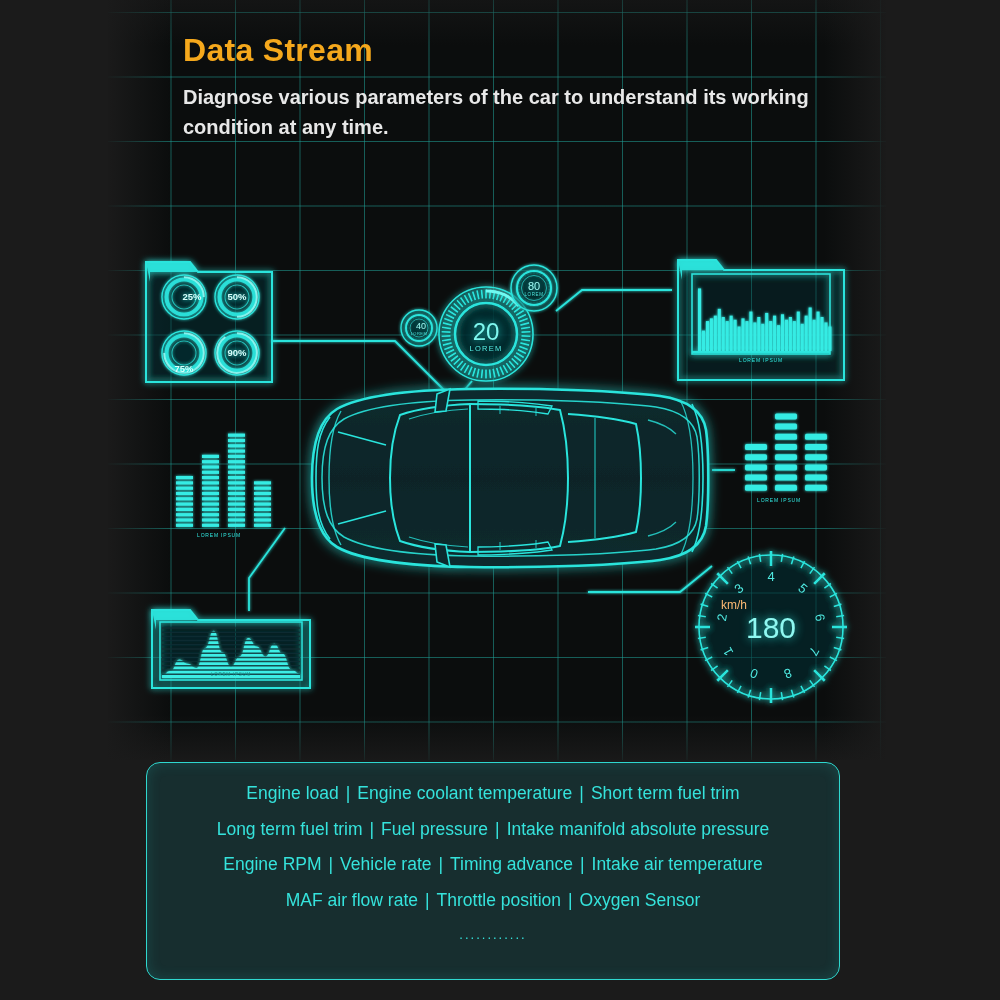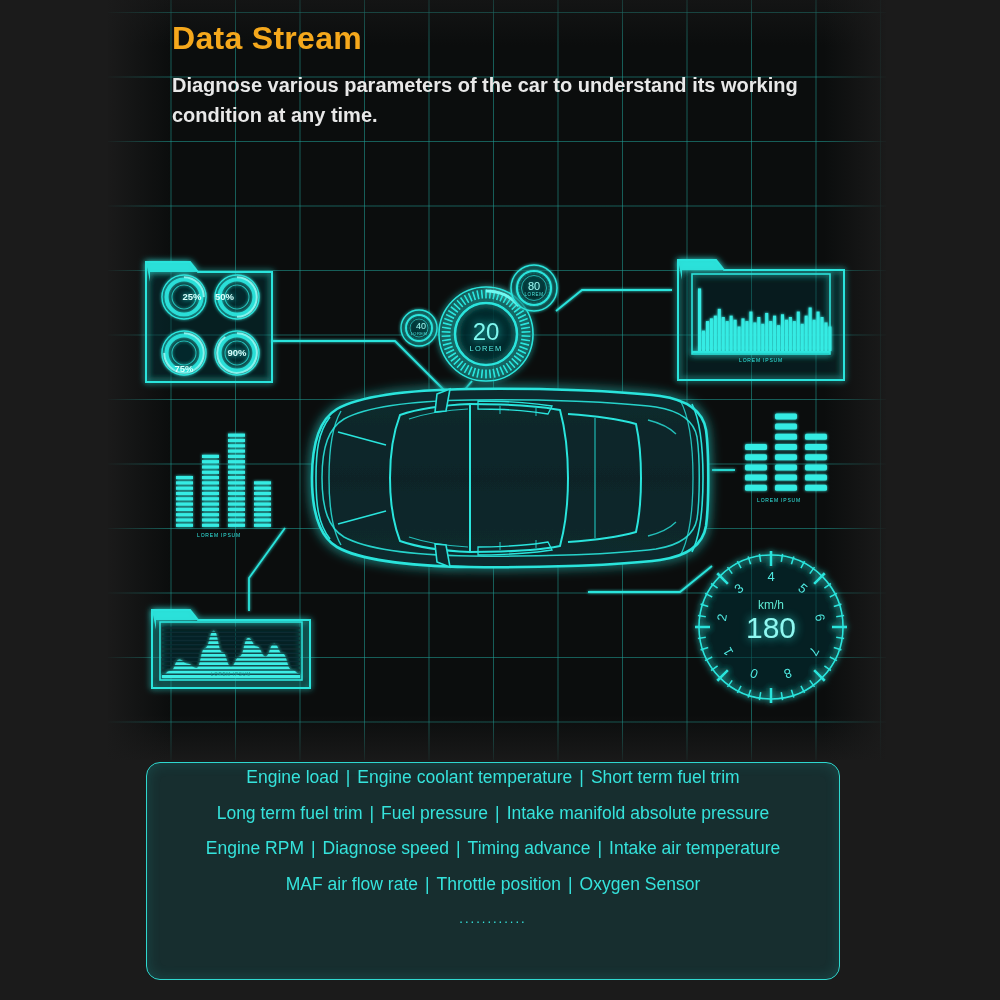--- a/index.html
+++ b/index.html
@@ -18,39 +18,39 @@
   }
   #gridfade{
     position:absolute;left:108px;top:0;width:778px;height:760px;
     background:
       linear-gradient(to right, rgba(27,27,27,.95) 0%, rgba(27,27,27,0) 8%, rgba(27,27,27,0) 92%, rgba(27,27,27,.95) 100%),
       linear-gradient(to bottom, rgba(27,27,27,.55) 0%, rgba(27,27,27,0) 6%, rgba(27,27,27,0) 94%, rgba(27,27,27,.85) 100%);
     pointer-events:none;
   }
 
   
-  #header{position:absolute;left:172px;top:20px;width:700px;}
+  #header{position:absolute;left:172px;top:32px;width:700px;padding-left:11px;}
   .title{
     font-size:32px;font-weight:bold;color:#f5a81c;letter-spacing:.3px;margin:0 0 14px 0;
     font-family:"Liberation Sans",sans-serif;
   }
   .subtitle{
     font-size:20px;color:#e8e8e8;line-height:1.48;margin:0;font-weight:700;
     max-width:690px;
   }
 
   
   #listpanel{
     position:absolute;left:146px;top:762px;width:694px;height:218px;
     border:1.6px solid #2fd8cf;border-radius:14px;
     background:rgba(20,62,64,.55);
     box-shadow:0 0 14px rgba(40,200,195,.18) inset;
     box-sizing:border-box;
   }
-  .listrows{padding-top:6px;}
+  .listrows{padding-top:22px;}
   .listrow{
     text-align:center;color:#35e3dc;font-size:17.5px;line-height:1;
     margin-bottom:18px;white-space:nowrap;
   }
   .sep{color:#35e3dc;padding:0 7px;}
   .dots{text-align:center;color:#35e3dc;font-size:13px;letter-spacing:2px;margin-top:2px;}
 
   .abs{position:absolute;}
 </style>
 </head>
@@ -531,21 +531,21 @@
     <span>LOREM</span>
   </div>
 
   <div class="abs" style="left:401px;top:321px;width:40px;text-align:center;color:#9ff9f2;font-size:9px;text-shadow:0 0 6px #2ae4dc;">
     <span>40</span>
   </div>
   <div class="abs" style="left:401px;top:331px;width:36px;text-align:center;color:#4fe6de;font-size:4px;letter-spacing:.5px;">
     <span>LOREM</span>
   </div>
 
-  <div class="abs" style="left:721px;top:598px;width:100px;text-align:center;color:#5eead4;font-size:12px;">
+  <div class="abs" style="left:721px;top:598px;width:100px;color:#fdba74;font-size:12px;">
     <span>km/h</span>
   </div>
   <div class="abs" style="left:721px;top:611px;width:100px;text-align:center;color:#8ff8f1;font-size:30px;text-shadow:0 0 10px #2ae4dc;">
     <span>180</span>
   </div>
 
   <div class="abs" style="left:692px;top:357px;width:138px;text-align:center;color:#31e9e2;font-size:5px;letter-spacing:.8px;">
     <span>LOREM IPSUM</span>
   </div>
   <div class="abs" style="left:160px;top:672px;width:142px;text-align:center;color:#1e8d8a;font-size:4.5px;letter-spacing:.8px;">
@@ -555,28 +555,28 @@
     <span>LOREM IPSUM</span>
   </div>
   <div class="abs" style="left:738px;top:497px;width:82px;text-align:center;color:#31e9e2;font-size:5px;letter-spacing:.8px;">
     <span>LOREM IPSUM</span>
   </div>
 
   <div id="listpanel">
     <div class="listrows" id="listrows">
         <div class="listrow"><span>Engine load</span><span class="sep">|</span><span>Engine coolant temperature</span><span class="sep">|</span><span>Short term fuel trim</span></div>
         <div class="listrow"><span>Long term fuel trim</span><span class="sep">|</span><span>Fuel pressure</span><span class="sep">|</span><span>Intake manifold absolute pressure</span></div>
-        <div class="listrow"><span>Engine RPM</span><span class="sep">|</span><span>Diagnose speed</span><span class="sep">|</span><span>Timing advance</span><span class="sep">|</span><span>Intake air temperature</span></div>
+        <div class="listrow"><span>Engine RPM</span><span class="sep">|</span><span>Vehicle rate</span><span class="sep">|</span><span>Timing advance</span><span class="sep">|</span><span>Intake air temperature</span></div>
         <div class="listrow"><span>MAF air flow rate</span><span class="sep">|</span><span>Throttle position</span><span class="sep">|</span><span>Oxygen Sensor</span></div>
       </div>
     <div class="dots">............</div>
   </div>
 
 <div class="abs" style="left: 162px; top: 291px; width: 60px; text-align: center; color: rgb(216, 255, 252); font-size: 9.5px; font-weight: bold; text-shadow: rgb(42, 228, 220) 0px 0px 5px;">25%</div>
-    <div class="abs" style="left: 215px; top: 291px; width: 44px; text-align: left; color: rgb(216, 255, 252); font-size: 9.5px; font-weight: bold; text-shadow: rgb(42, 228, 220) 0px 0px 5px;">50%</div>
+    <div class="abs" style="left: 215px; top: 291px; width: 44px; text-align: center; color: rgb(216, 255, 252); font-size: 9.5px; font-weight: bold; text-shadow: rgb(42, 228, 220) 0px 0px 5px;">50%</div>
     <div class="abs" style="left: 162px; top: 347px; width: 44px; text-align: center; color: rgb(216, 255, 252); font-size: 9.5px; font-weight: bold; text-shadow: rgb(42, 228, 220) 0px 0px 5px; margin-top: 16px;">75%</div>
     <div class="abs" style="left: 215px; top: 347px; width: 44px; text-align: center; color: rgb(216, 255, 252); font-size: 9.5px; font-weight: bold; text-shadow: rgb(42, 228, 220) 0px 0px 5px;">90%</div>
     <div class="abs" style="left: 744.899px; top: 665.985px; width: 18px; text-align: center; color: rgb(79, 232, 224); font-size: 13px; transform: rotate(200deg);">0</div>
     <div class="abs" style="left: 718.699px; top: 644px; width: 18px; text-align: center; color: rgb(79, 232, 224); font-size: 13px; transform: rotate(240deg);">1</div>
     <div class="abs" style="left: 712.76px; top: 610.318px; width: 18px; text-align: center; color: rgb(79, 232, 224); font-size: 13px; transform: rotate(280deg);">2</div>
     <div class="abs" style="left: 729.861px; top: 580.698px; width: 18px; text-align: center; color: rgb(79, 232, 224); font-size: 13px; transform: rotate(320deg);">3</div>
     <div class="abs" style="left: 762px; top: 569px; width: 18px; text-align: center; color: rgb(79, 232, 224); font-size: 13px; transform: rotate(360deg);">4</div>
     <div class="abs" style="left: 794.139px; top: 580.698px; width: 18px; text-align: center; color: rgb(79, 232, 224); font-size: 13px; transform: rotate(400deg);">5</div>
     <div class="abs" style="left: 811.24px; top: 610.318px; width: 18px; text-align: center; color: rgb(79, 232, 224); font-size: 13px; transform: rotate(440deg);">6</div>
     <div class="abs" style="left: 805.301px; top: 644px; width: 18px; text-align: center; color: rgb(79, 232, 224); font-size: 13px; transform: rotate(480deg);">7</div>

